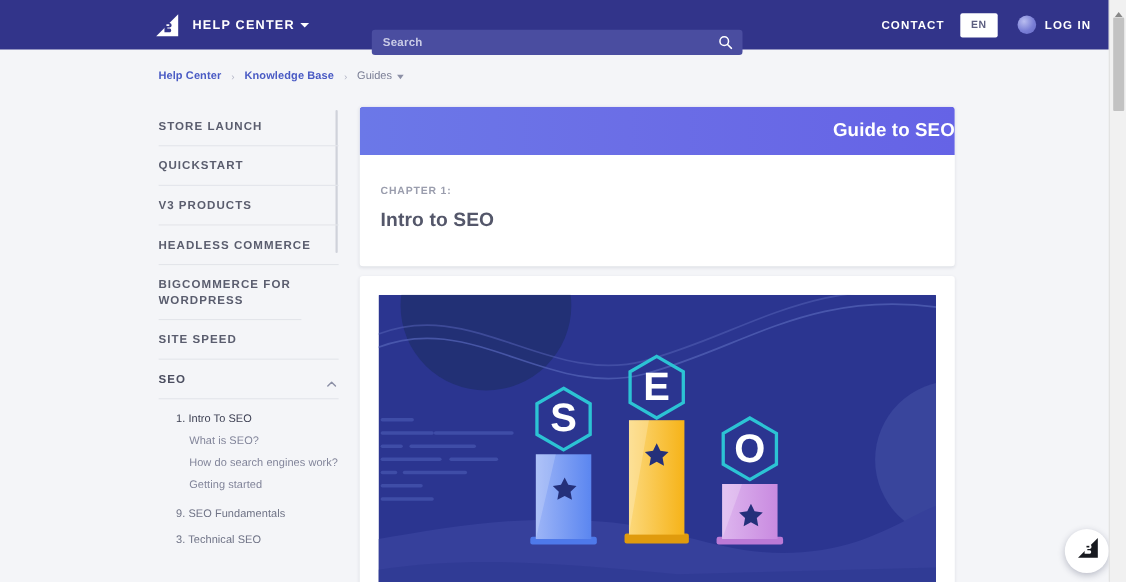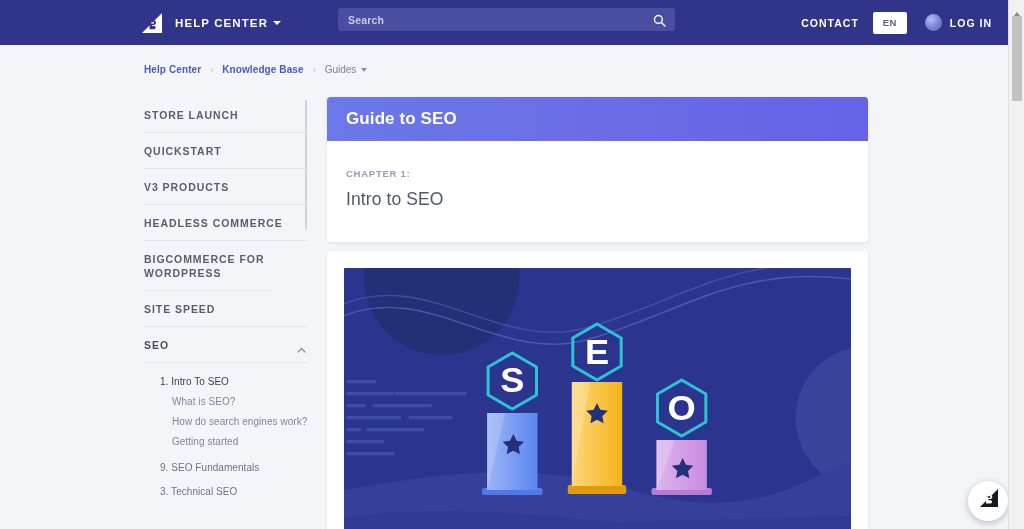--- a/index.html
+++ b/index.html
@@ -23,21 +23,21 @@
   .brand-text {
     color: #ffffff; font-size: 11.5px; font-weight: bold; letter-spacing: 1.1px;
     margin-left: 11px;
   }
   .brand-caret {
     display: inline-block; margin-left: 5px;
     border-left: 4px solid transparent; border-right: 4px solid transparent;
     border-top: 4px solid #ffffff; vertical-align: middle;
   }
   .search-box {
-    position: absolute; left: 338px; top: 8px; width: 337px; height: 23px;
+    position: absolute; left: 338px; top: 27px; width: 337px; height: 23px;
     background: #4a4da0; border-radius: 3px;
     display: flex; align-items: center;
   }
   .search-ph {
     color: #c9cbe6; font-size: 10.5px; font-weight: bold;
     margin-left: 10px; letter-spacing: .2px;
   }
   .search-icon {
     position: absolute; right: 9px; top: 5px; width: 13px; height: 13px;
   }
@@ -105,32 +105,32 @@
   
   .card {
     position: absolute; left: 327px; width: 541px;
     background: #ffffff; border-radius: 3px;
     box-shadow: 0 1px 3px rgba(40,45,80,.10);
   }
   .card-title { top: 97px; height: 145px; overflow: hidden; }
   .title-bar {
     height: 44px; border-radius: 3px 3px 0 0;
     background: linear-gradient(90deg, #6b78e8 0%, #6b6ee6 45%, #6563e6 100%);
-    display: flex; align-items: center;
+    display: flex; align-items: center; justify-content: flex-end;
   }
   .title-bar-text {
     color: #ffffff; font-size: 17px; font-weight: bold; margin-left: 19px;
     letter-spacing: .1px;
   }
   .chapter-label {
     margin: 27px 0 0 19px; color: #9a9dad; font-size: 9.5px;
     font-weight: bold; letter-spacing: .75px;
   }
   .chapter-title {
-    margin: 10px 0 0 19px; color: #54576a; font-size: 17.5px; font-weight: normal;
+    margin: 10px 0 0 19px; color: #54576a; font-size: 17.5px; font-weight: bold;
     letter-spacing: .1px;
   }
   .card-illo { top: 251px; height: 290px; padding: 17px; }
   .illo {
     width: 100%; height: 262px; display: block; border-radius: 1px;
   }
 
   
   .fab {
     position: absolute; right: 16px; bottom: 8px; width: 40px; height: 40px;

